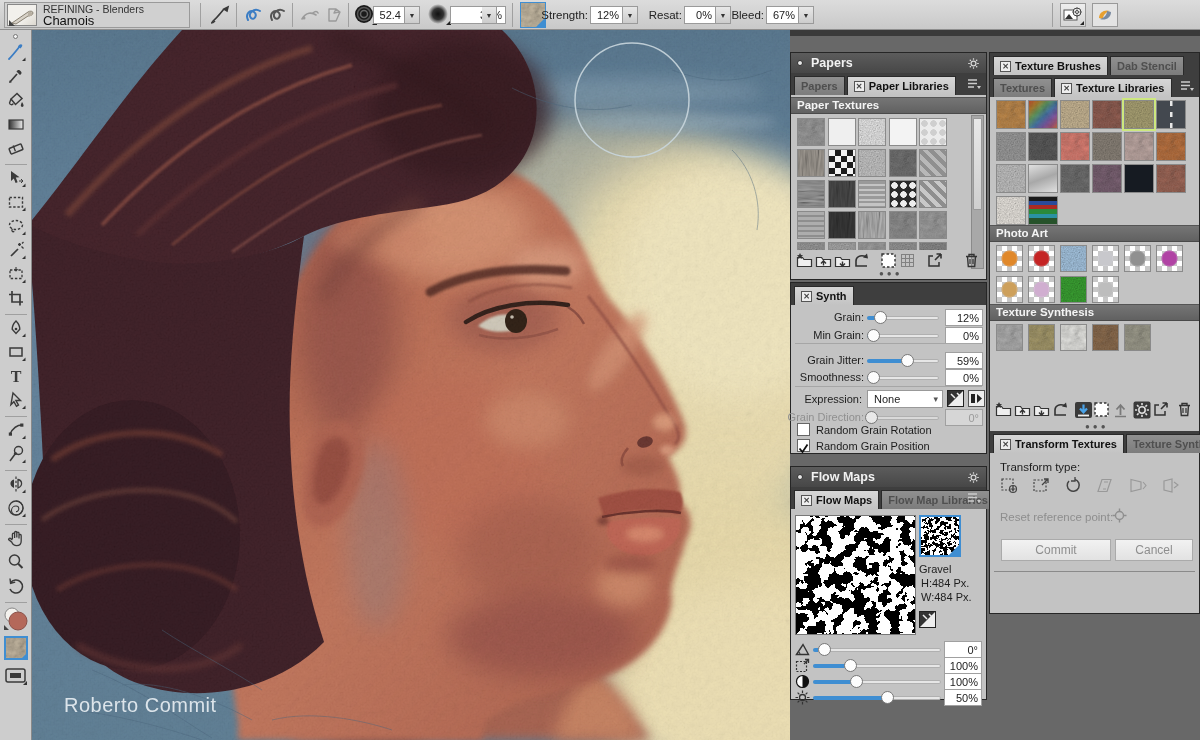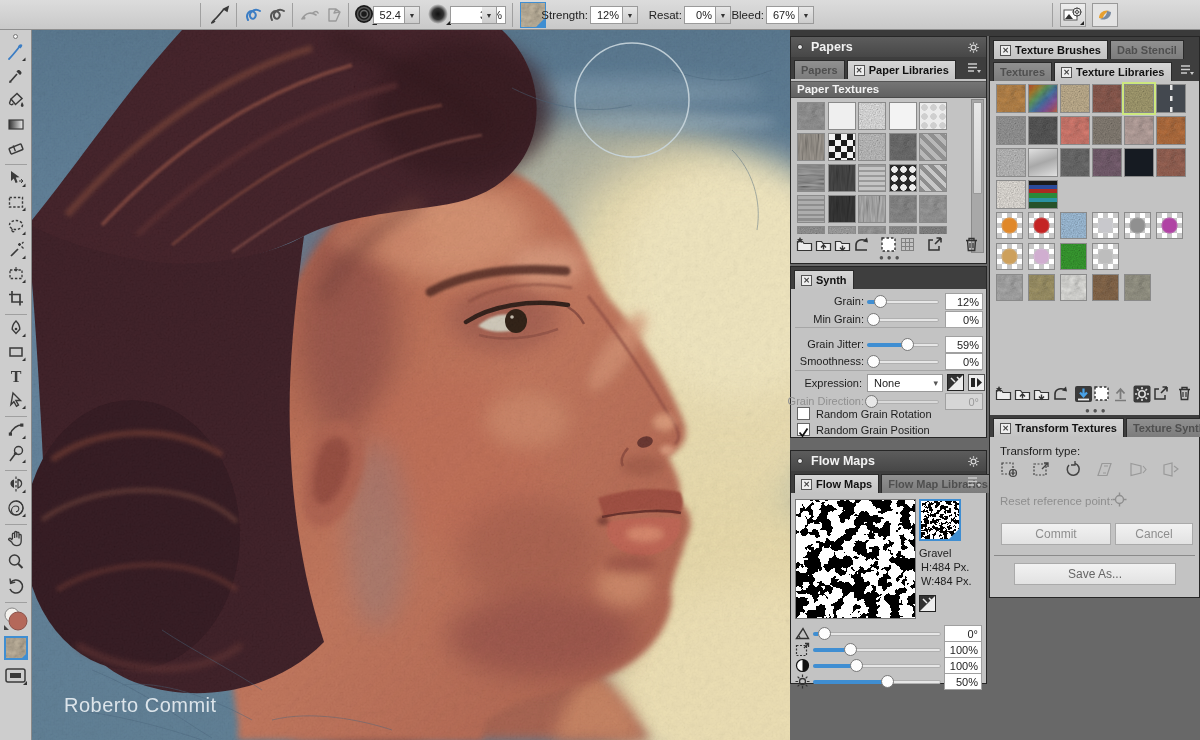--- a/index.html
+++ b/index.html
@@ -26,21 +26,21 @@
 #tc-dot { width:5px; height:5px; border-radius:50%; background:#f4f4f4; border:1px solid #777; margin:4px auto 3px auto; }
 #colorwell { width:28px; height:26px; position:relative; margin:2px auto; }
 #paperwell { width:24px; height:24px; margin:4px auto; border:2px solid #3f8ed2; position:relative; background:#c9b9a4; overflow:hidden; }
 #screenmode { width:24px; height:20px; margin:6px auto; }
 
 #canvas { position:absolute; left:32px; top:30px; width:758px; height:710px; overflow:hidden; background:#5e7d94; }
 #signature { position:absolute; left:32px; top:664px; font-size:20px; color:#e3eaef; letter-spacing:0.5px; opacity:0.95; }
 
 #rightbg { position:absolute; left:790px; top:30px; width:410px; height:710px; background:#686868; }
 #topseam { position:absolute; left:790px; top:30px; width:410px; height:6px; background:#3a3a3a; }
-.panel { position:absolute; background:#c3c3c3; border:1px solid #262626; }
+.panel { position:absolute; background:#c3c3c3; border:1px solid #262626;margin-top:16px; }
 .phead { height:20px; background:linear-gradient(#5c5c5c,#474747); display:flex; align-items:center; padding:0 6px; }
 .phead .pdot { width:6px; height:6px; border-radius:50%; background:#e8e8e8; border:1px solid #2e2e2e; margin-right:8px; }
 .phead .ptitle { color:#f2f2f2; font-size:12.5px; font-weight:bold; flex:1; }
 .tabbar { height:22px; background:#3e3e3e; display:flex; align-items:flex-end; padding:0 0 0 3px; position:relative; }
 .tab { height:19px; display:flex; align-items:center; padding:0 6px; font-size:11px; margin-right:2px; border:1px solid #2a2a2a; border-bottom:none; white-space:nowrap; }
 .tab.active { background:linear-gradient(#d6d6d6,#c3c3c3); color:#111; font-weight:bold; }
 .tab.inactive { background:linear-gradient(#909090,#7c7c7c); color:#4f4f4f; font-weight:bold; }
 .tabx { width:11px; height:11px; border:1px solid #555; background:#eee; margin-right:4px; font-size:8px; line-height:10px; text-align:center; color:#444; flex:none; }
 .listicon { position:absolute; right:4px; top:4px; width:16px; height:14px; }
 .sechead { height:17px; background:linear-gradient(#757575,#616161); color:#f4f4f4; font-size:11.5px; font-weight:bold; padding:1px 0 0 6px; border-top:1px solid #555; border-bottom:1px solid #4a4a4a; }
@@ -120,20 +120,33 @@
     </linearGradient>
     <linearGradient id="skinGrad" x1="0" y1="0" x2="1" y2="1">
       <stop offset="0" stop-color="#b06046"></stop>
         <stop offset="0.5" stop-color="#bf7258"></stop>
         <stop offset="1" stop-color="#a85c48"></stop>
     </linearGradient>
   </defs>
 </svg>
 
 <div id="toolbar">
+  <div id="brushsel">
+    <div id="brushthumb">
+      <svg width="30" height="22">
+          <path d="M4,18 L20,7 c2,-1.5 5,-1 5,1 c0,2 -3,3 -5,3 L8,19 z" fill="#d8d2c8" stroke="#8a8274" stroke-width="1"></path>
+          <circle cx="22" cy="9" r="2.2" fill="#b8b0a2"></circle>
+          <path d="M1,21 l6,0 -6,-6 z" fill="#444"></path>
+        </svg>
+    </div>
+    <div class="bs-txt">
+      <div class="bs-cat">REFINING - Blenders</div>
+      <div class="bs-var">Chamois</div>
+    </div>
+  </div>
   <div class="tb-div" style="left:200px"></div>
   <div class="tb-icon" style="left:208px">
     <svg width="24" height="22" viewBox="0 0 24 22">
         <path d="M4,18 C9,14 12,10 16,5 M16,5 l4,-2 -1,4 z" stroke="#3a3a3a" stroke-width="1.6" fill="#3a3a3a"></path>
         <path d="M3,19 c2,0 3,-1 4,-2" stroke="#3a3a3a" stroke-width="1.6" fill="none"></path>
       </svg>
   </div>
   <div class="tb-div" style="left:236px"></div>
   <div class="tb-icon" style="left:242px">
     <svg width="24" height="22" viewBox="0 0 24 22">
@@ -948,40 +961,42 @@
           <rect width="100%" height="100%" filter="url(#f-noise)" style="mix-blend-mode:screen" opacity="0.18"></rect>
         </svg>
       </div>
       <div class="sw" style="left: 6px; top: 99px; width: 30px; height: 29px; background: rgb(234, 230, 224);">
         <svg>
           <rect width="100%" height="100%" filter="url(#f-noise)" style="mix-blend-mode:multiply" opacity="0.45"></rect>
         </svg>
       </div>
       <div class="sw" style="left: 38px; top: 99px; width: 30px; height: 29px; background: linear-gradient(rgb(26, 26, 26) 0px, rgb(26, 26, 26) 16%, rgb(42, 74, 154) 16%, rgb(42, 74, 154) 30%, rgb(170, 42, 34) 30%, rgb(170, 42, 34) 46%, rgb(42, 138, 58) 46%, rgb(42, 138, 58) 62%, rgb(42, 146, 162) 62%, rgb(42, 146, 162) 78%, rgb(38, 82, 42) 78%, rgb(38, 82, 42) 100%);"></div>
     </div>
+  <div class="sechead">Photo Art</div>
   <div class="swgrid" id="photo-grid" style="height:62px">
       <div class="sw" style="left: 6px; top: 3px; width: 27px; height: 27px; background-image: radial-gradient(closest-side, rgb(224, 136, 42) 0px, rgb(224, 136, 42) 52%, rgba(224, 136, 42, 0.8) 60%, rgba(0, 0, 0, 0) 68%), repeating-conic-gradient(rgb(255, 255, 255) 0deg, rgb(255, 255, 255) 25%, rgb(200, 200, 200) 0deg, rgb(200, 200, 200) 50%); background-size: 100% 100%, 10px 10px;"></div>
       <div class="sw" style="left: 38px; top: 3px; width: 27px; height: 27px; background-image: radial-gradient(closest-side, rgb(196, 36, 36) 0px, rgb(196, 36, 36) 52%, rgba(196, 36, 36, 0.8) 60%, rgba(0, 0, 0, 0) 68%), repeating-conic-gradient(rgb(255, 255, 255) 0deg, rgb(255, 255, 255) 25%, rgb(200, 200, 200) 0deg, rgb(200, 200, 200) 50%); background-size: 100% 100%, 10px 10px;"></div>
       <div class="sw" style="left: 70px; top: 3px; width: 27px; height: 27px; background: rgb(166, 198, 226);">
         <svg>
           <rect width="100%" height="100%" filter="url(#f-noise)" style="mix-blend-mode:multiply" opacity="0.45"></rect>
         </svg>
       </div>
       <div class="sw" style="left: 102px; top: 3px; width: 27px; height: 27px; background-image: radial-gradient(closest-side, rgb(200, 200, 204) 0px, rgb(200, 200, 204) 52%, rgba(200, 200, 204, 0.8) 60%, rgba(0, 0, 0, 0) 68%), repeating-conic-gradient(rgb(255, 255, 255) 0deg, rgb(255, 255, 255) 25%, rgb(200, 200, 200) 0deg, rgb(200, 200, 200) 50%); background-size: 100% 100%, 10px 10px;"></div>
       <div class="sw" style="left: 134px; top: 3px; width: 27px; height: 27px; background-image: radial-gradient(closest-side, rgb(144, 144, 144) 0px, rgb(144, 144, 144) 52%, rgba(144, 144, 144, 0.8) 60%, rgba(0, 0, 0, 0) 68%), repeating-conic-gradient(rgb(255, 255, 255) 0deg, rgb(255, 255, 255) 25%, rgb(200, 200, 200) 0deg, rgb(200, 200, 200) 50%); background-size: 100% 100%, 10px 10px;"></div>
       <div class="sw" style="left: 166px; top: 3px; width: 27px; height: 27px; background-image: radial-gradient(closest-side, rgb(176, 67, 164) 0px, rgb(176, 67, 164) 52%, rgba(176, 67, 164, 0.8) 60%, rgba(0, 0, 0, 0) 68%), repeating-conic-gradient(rgb(255, 255, 255) 0deg, rgb(255, 255, 255) 25%, rgb(200, 200, 200) 0deg, rgb(200, 200, 200) 50%); background-size: 100% 100%, 10px 10px;"></div>
       <div class="sw" style="left: 6px; top: 34px; width: 27px; height: 27px; background-image: radial-gradient(closest-side, rgb(205, 160, 92) 0px, rgb(205, 160, 92) 52%, rgba(205, 160, 92, 0.8) 60%, rgba(0, 0, 0, 0) 68%), repeating-conic-gradient(rgb(255, 255, 255) 0deg, rgb(255, 255, 255) 25%, rgb(200, 200, 200) 0deg, rgb(200, 200, 200) 50%); background-size: 100% 100%, 10px 10px;"></div>
       <div class="sw" style="left: 38px; top: 34px; width: 27px; height: 27px; background-image: radial-gradient(closest-side, rgb(208, 174, 208) 0px, rgb(208, 174, 208) 52%, rgba(208, 174, 208, 0.8) 60%, rgba(0, 0, 0, 0) 68%), repeating-conic-gradient(rgb(255, 255, 255) 0deg, rgb(255, 255, 255) 25%, rgb(200, 200, 200) 0deg, rgb(200, 200, 200) 50%); background-size: 100% 100%, 10px 10px;"></div>
       <div class="sw" style="left: 70px; top: 34px; width: 27px; height: 27px; background: rgb(58, 162, 50);">
         <svg>
           <rect width="100%" height="100%" filter="url(#f-noise)" style="mix-blend-mode:multiply" opacity="0.45"></rect>
         </svg>
       </div>
       <div class="sw" style="left: 102px; top: 34px; width: 27px; height: 27px; background-image: radial-gradient(closest-side, rgb(189, 189, 189) 0px, rgb(189, 189, 189) 52%, rgba(189, 189, 189, 0.8) 60%, rgba(0, 0, 0, 0) 68%), repeating-conic-gradient(rgb(255, 255, 255) 0deg, rgb(255, 255, 255) 25%, rgb(200, 200, 200) 0deg, rgb(200, 200, 200) 50%); background-size: 100% 100%, 10px 10px;"></div>
     </div>
+  <div class="sechead">Texture Synthesis</div>
   <div class="swgrid" id="synth-grid" style="height:32px">
       <div class="sw" style="left: 6px; top: 3px; width: 27px; height: 27px; background: rgb(162, 162, 162);">
         <svg>
           <rect width="100%" height="100%" filter="url(#f-coarse)" style="mix-blend-mode:multiply" opacity="0.55"></rect>
           <rect width="100%" height="100%" filter="url(#f-noise)" style="mix-blend-mode:screen" opacity="0.18"></rect>
         </svg>
       </div>
       <div class="sw" style="left: 38px; top: 3px; width: 27px; height: 27px; background: rgb(150, 136, 82);">
         <svg>
           <rect width="100%" height="100%" filter="url(#f-coarse)" style="mix-blend-mode:multiply" opacity="0.55"></rect>
@@ -1098,14 +1113,13 @@
   <div style="position:absolute;left:10px;top:458px;font-size:11.5px;color:#8e8e8e">Reset reference point:</div>
   <svg style="position:absolute;left:122px;top:455px" width="15" height="15" viewBox="0 0 15 15">
       <g stroke="#8e8e8e" stroke-width="1.4" fill="none">
         <circle cx="7.5" cy="7.5" r="4"></circle>
         <path d="M7.5,0.5 v3 M7.5,11.5 v3 M0.5,7.5 h3 M11.5,7.5 h3"></path>
       </g>
     </svg>
   <div class="btn" style="left:11px;top:486px;width:110px;height:22px;padding-top:3px">Commit</div>
   <div class="btn" style="left:125px;top:486px;width:78px;height:22px;padding-top:3px">Cancel</div>
   <div class="divline" style="top:518px;background:#8a8a8a"></div>
-  <div class="btn btn2" style="left:24px;top:526px;width:162px;height:22px;padding-top:3px">Save As...</div>
 </div>
 
 </body></html>

